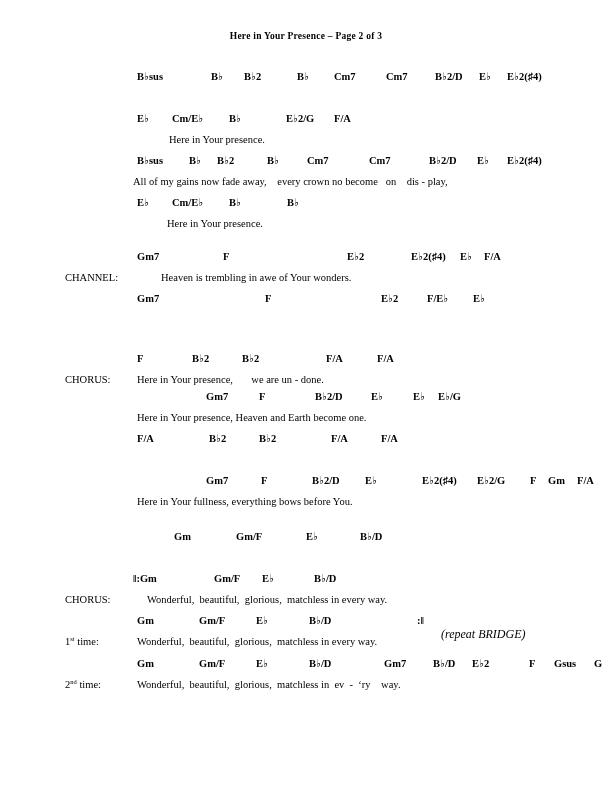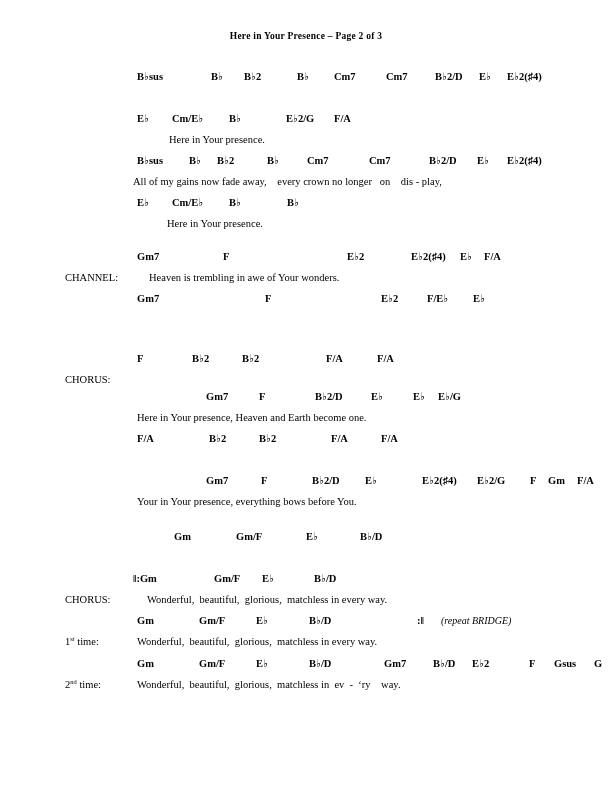--- a/index.html
+++ b/index.html
@@ -56,23 +56,24 @@
   .lyric {
     font-size: 10.5px;
     line-height: 14px;
   }
   .label {
     font-size: 10.5px;
     line-height: 14px;
     left: 36px;
   }
   .note {
-    font-size: 10px;
+    font-size: 12px;
     font-style: italic;
     line-height: 14px;
+    margin-top: 13px;
   }
   sup {
     font-size: 0.62em;
     vertical-align: super;
     line-height: 0;
   }
 </style>
 </head>
 <body>
 
@@ -83,47 +84,47 @@
   <div id="sections-root">
       <div class="block" style="top: 70px;">
         <div class="line chordline"><span class="seg chord" style="left: 108px;">B♭sus</span><span class="seg chord" style="left: 182px;">B♭</span><span class="seg chord" style="left: 215px;">B♭2</span><span class="seg chord" style="left: 268px;">B♭</span><span class="seg chord" style="left: 305px;">Cm7</span><span class="seg chord" style="left: 357px;">Cm7</span><span class="seg chord" style="left: 406px;">B♭2/D</span><span class="seg chord" style="left: 450px;">E♭</span><span class="seg chord" style="left: 478px;">E♭2(♯4)</span></div>
       </div>
       <div class="block" style="top: 112px;">
         <div class="line chordline"><span class="seg chord" style="left: 108px;">E♭</span><span class="seg chord" style="left: 143px;">Cm/E♭</span><span class="seg chord" style="left: 200px;">B♭</span><span class="seg chord" style="left: 257px;">E♭2/G</span><span class="seg chord" style="left: 305px;">F/A</span></div>
         <div class="line lyricline"><span class="seg lyric" style="left: 140px;">Here in Your presence.</span></div>
       </div>
       <div class="block" style="top: 154px;">
         <div class="line chordline"><span class="seg chord" style="left: 108px;">B♭sus</span><span class="seg chord" style="left: 160px;">B♭</span><span class="seg chord" style="left: 188px;">B♭2</span><span class="seg chord" style="left: 238px;">B♭</span><span class="seg chord" style="left: 278px;">Cm7</span><span class="seg chord" style="left: 340px;">Cm7</span><span class="seg chord" style="left: 400px;">B♭2/D</span><span class="seg chord" style="left: 448px;">E♭</span><span class="seg chord" style="left: 478px;">E♭2(♯4)</span></div>
-        <div class="line lyricline"><span class="seg lyric" style="left: 104px;">All of my gains now fade away,    every crown no longer   on    dis - play,</span></div>
+        <div class="line lyricline"><span class="seg lyric" style="left: 104px;">All of my gains now fade away,    every crown no become   on    dis - play,</span></div>
       </div>
       <div class="block" style="top: 196px;">
         <div class="line chordline"><span class="seg chord" style="left: 108px;">E♭</span><span class="seg chord" style="left: 143px;">Cm/E♭</span><span class="seg chord" style="left: 200px;">B♭</span><span class="seg chord" style="left: 258px;">B♭</span></div>
         <div class="line lyricline"><span class="seg lyric" style="left: 138px;">Here in Your presence.</span></div>
       </div>
       <div class="block" style="top: 250px;">
         <div class="line chordline"><span class="seg chord" style="left: 108px;">Gm7</span><span class="seg chord" style="left: 194px;">F</span><span class="seg chord" style="left: 318px;">E♭2</span><span class="seg chord" style="left: 382px;">E♭2(♯4)</span><span class="seg chord" style="left: 431px;">E♭</span><span class="seg chord" style="left: 455px;">F/A</span></div>
-        <div class="line lyricline"><span class="seg label">CHANNEL:</span><span class="seg lyric" style="left: 120px;">Heaven is trembling in awe of Your wonders.</span></div>
+        <div class="line lyricline"><span class="seg label">CHANNEL:</span><span class="seg lyric" style="left: 132px;">Heaven is trembling in awe of Your wonders.</span></div>
       </div>
       <div class="block" style="top: 292px;">
         <div class="line chordline"><span class="seg chord" style="left: 108px;">Gm7</span><span class="seg chord" style="left: 236px;">F</span><span class="seg chord" style="left: 352px;">E♭2</span><span class="seg chord" style="left: 398px;">F/E♭</span><span class="seg chord" style="left: 444px;">E♭</span></div>
       </div>
       <div class="block" style="top: 352px;">
         <div class="line chordline"><span class="seg chord" style="left: 108px;">F</span><span class="seg chord" style="left: 163px;">B♭2</span><span class="seg chord" style="left: 213px;">B♭2</span><span class="seg chord" style="left: 297px;">F/A</span><span class="seg chord" style="left: 348px;">F/A</span></div>
-        <div class="line lyricline"><span class="seg label">CHORUS:</span></div>
+        <div class="line lyricline"><span class="seg label">CHORUS:</span><span class="seg lyric" style="left: 108px;">Here in Your presence,       we are un - done.</span></div>
       </div>
       <div class="block" style="top: 390px;">
         <div class="line chordline"><span class="seg chord" style="left: 177px;">Gm7</span><span class="seg chord" style="left: 230px;">F</span><span class="seg chord" style="left: 286px;">B♭2/D</span><span class="seg chord" style="left: 342px;">E♭</span><span class="seg chord" style="left: 384px;">E♭</span><span class="seg chord" style="left: 409px;">E♭/G</span></div>
         <div class="line lyricline"><span class="seg lyric" style="left: 108px;">Here in Your presence, Heaven and Earth become one.</span></div>
       </div>
       <div class="block" style="top: 432px;">
         <div class="line chordline"><span class="seg chord" style="left: 108px;">F/A</span><span class="seg chord" style="left: 180px;">B♭2</span><span class="seg chord" style="left: 230px;">B♭2</span><span class="seg chord" style="left: 302px;">F/A</span><span class="seg chord" style="left: 352px;">F/A</span></div>
       </div>
       <div class="block" style="top: 474px;">
         <div class="line chordline"><span class="seg chord" style="left: 177px;">Gm7</span><span class="seg chord" style="left: 232px;">F</span><span class="seg chord" style="left: 283px;">B♭2/D</span><span class="seg chord" style="left: 336px;">E♭</span><span class="seg chord" style="left: 393px;">E♭2(♯4)</span><span class="seg chord" style="left: 448px;">E♭2/G</span><span class="seg chord" style="left: 501px;">F</span><span class="seg chord" style="left: 519px;">Gm</span><span class="seg chord" style="left: 548px;">F/A</span></div>
-        <div class="line lyricline"><span class="seg lyric" style="left: 108px;">Your in Your presence, everything bows before You.</span></div>
+        <div class="line lyricline"><span class="seg lyric" style="left: 108px;">Here in Your fullness, everything bows before You.</span></div>
       </div>
       <div class="block" style="top: 530px;">
         <div class="line chordline"><span class="seg chord" style="left: 145px;">Gm</span><span class="seg chord" style="left: 207px;">Gm/F</span><span class="seg chord" style="left: 277px;">E♭</span><span class="seg chord" style="left: 331px;">B♭/D</span></div>
       </div>
       <div class="block" style="top: 572px;">
         <div class="line chordline"><span class="seg chord" style="left: 104px;">‖:Gm</span><span class="seg chord" style="left: 185px;">Gm/F</span><span class="seg chord" style="left: 233px;">E♭</span><span class="seg chord" style="left: 285px;">B♭/D</span></div>
         <div class="line lyricline"><span class="seg label">CHORUS:</span><span class="seg lyric" style="left: 118px;">Wonderful,  beautiful,  glorious,  matchless in every way.</span></div>
       </div>
       <div class="block" style="top: 614px;">
         <div class="line chordline"><span class="seg chord" style="left: 108px;">Gm</span><span class="seg chord" style="left: 170px;">Gm/F</span><span class="seg chord" style="left: 227px;">E♭</span><span class="seg chord" style="left: 280px;">B♭/D</span><span class="seg chord" style="left: 388px;">:‖</span><span class="seg note" style="left: 412px;">(repeat BRIDGE)</span></div>

